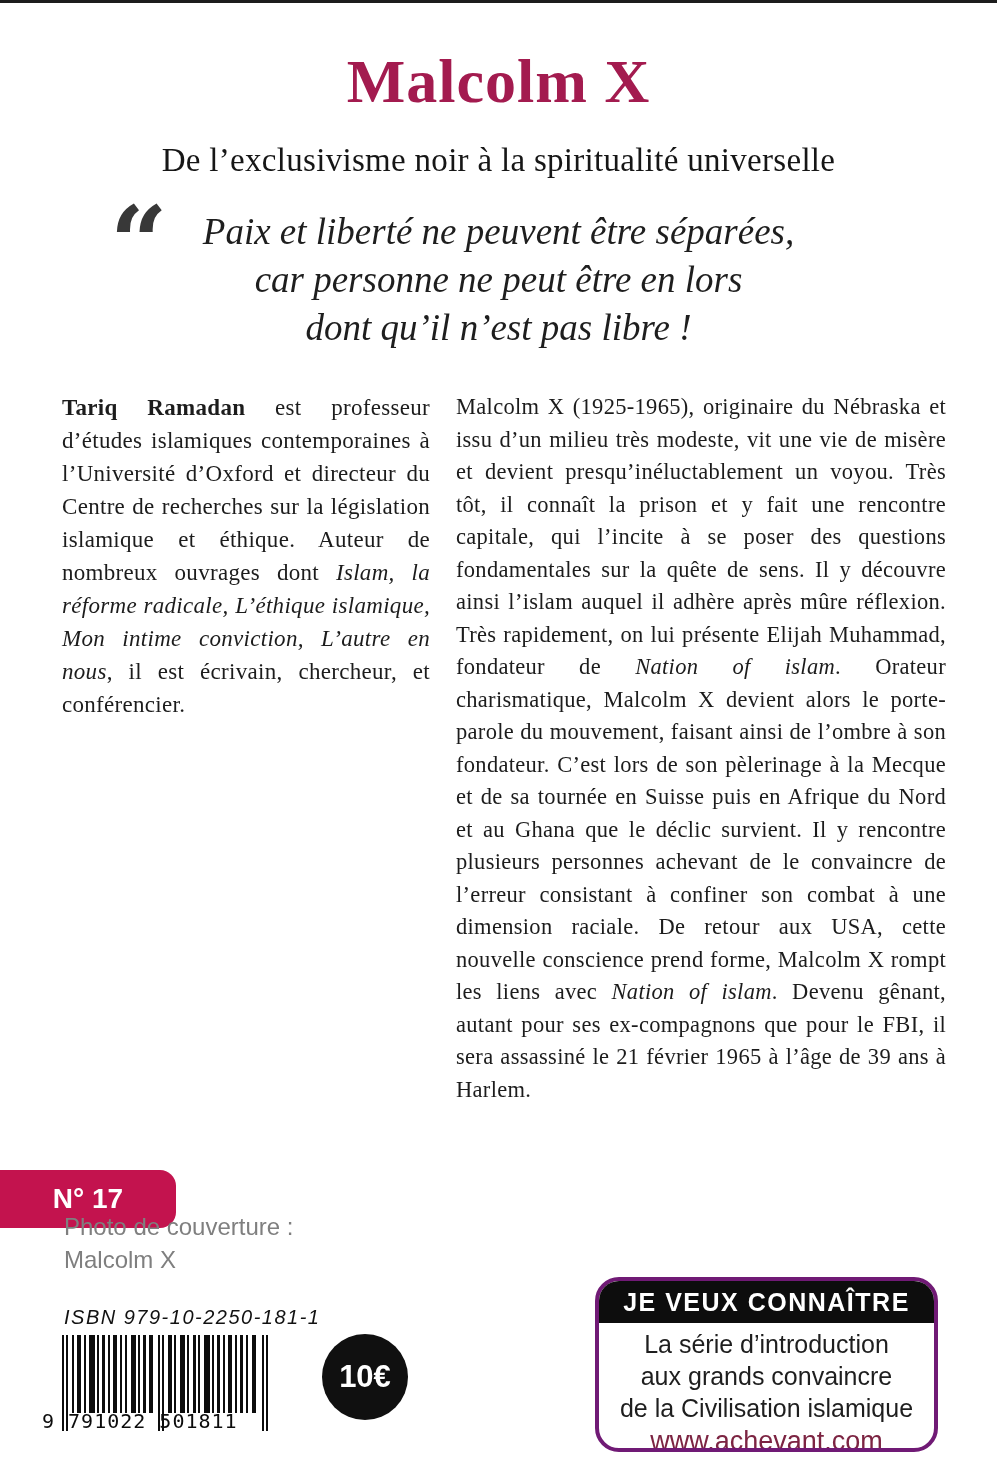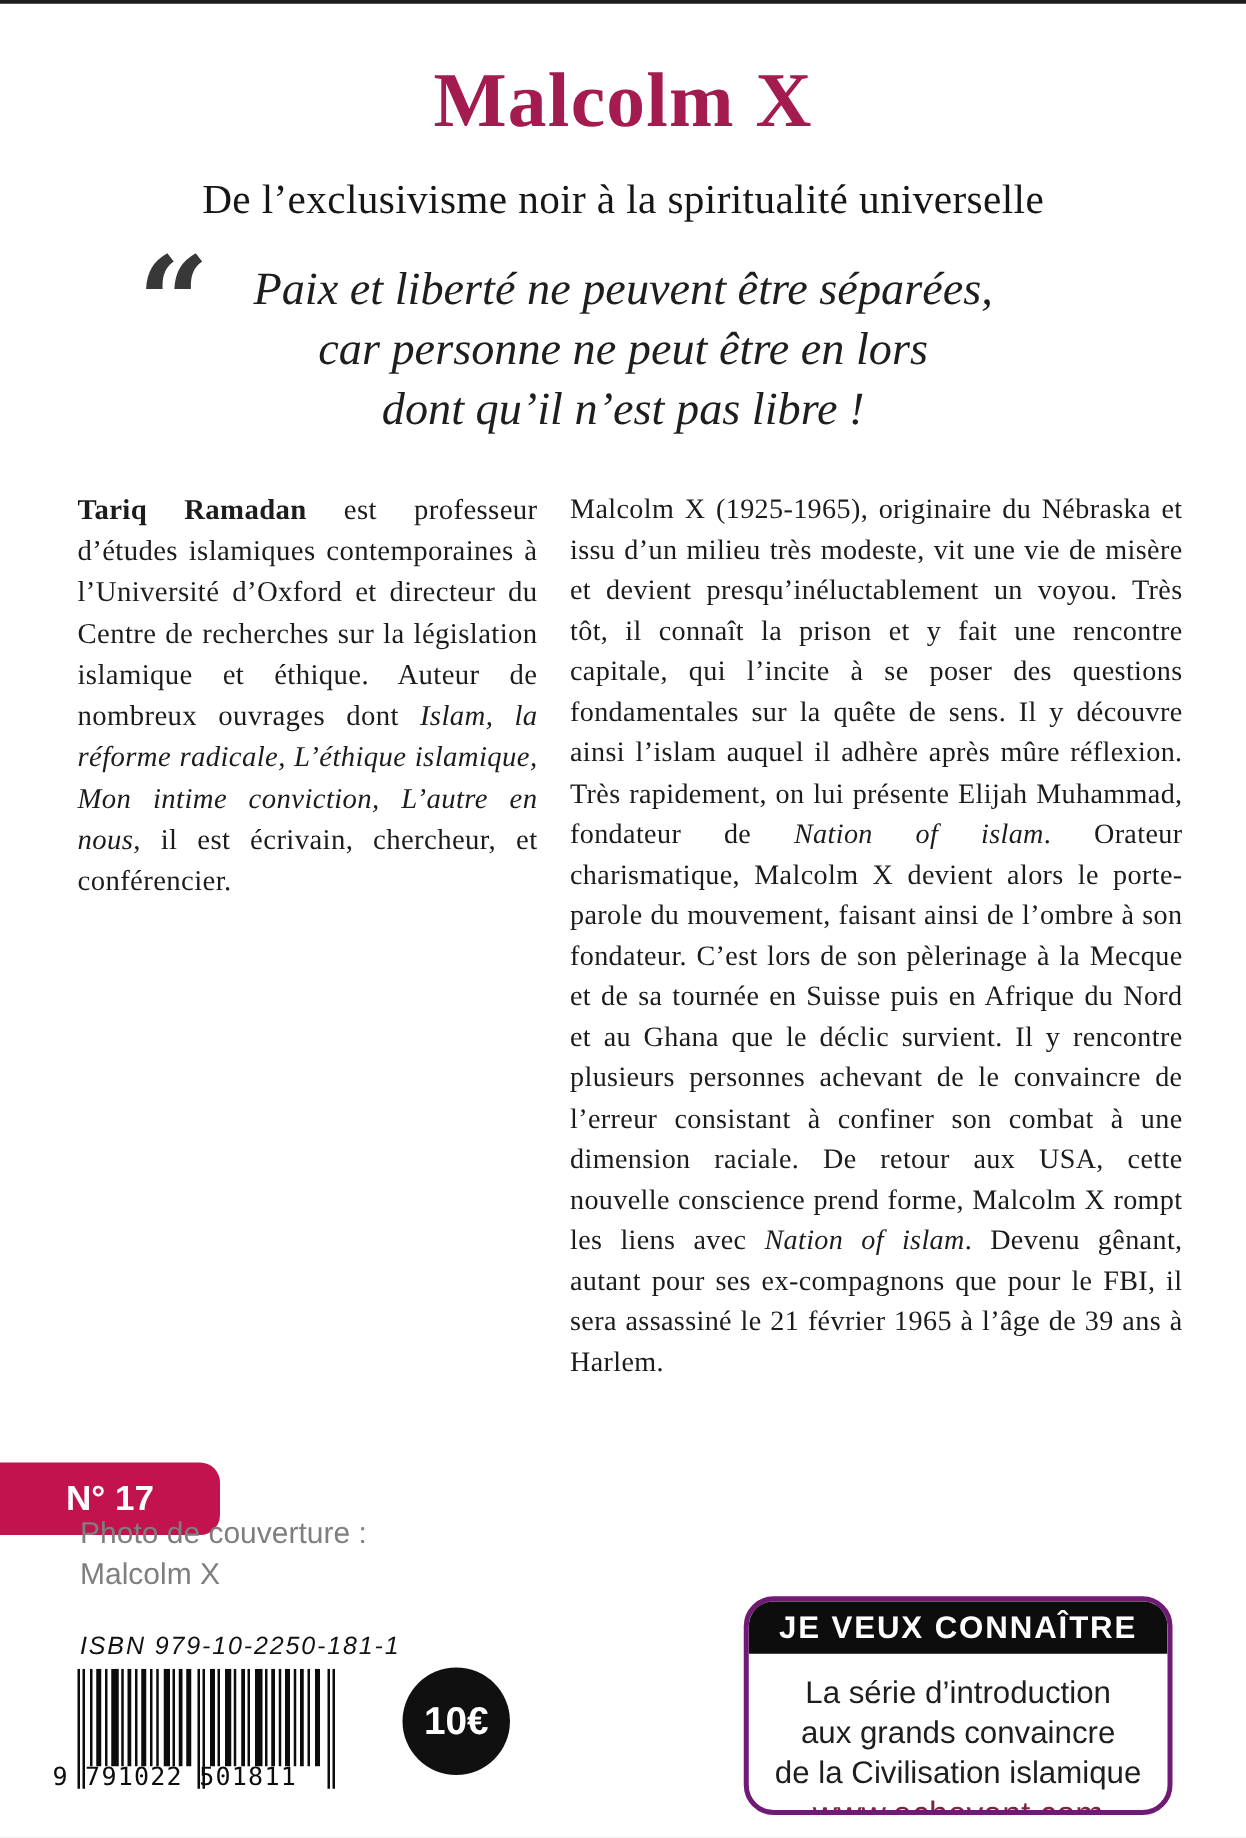--- a/index.html
+++ b/index.html
@@ -69,21 +69,21 @@
   .infobox{
     position:absolute;left:595px;top:1277px;width:343px;height:175px;
     border:4px solid #701a75;border-radius:24px;background:#ffffff;
     overflow:hidden;box-sizing:border-box;
     font-family:"Liberation Sans",sans-serif;text-align:center;
   }
   .infobox-header{
     background:#0d0d0d;color:#ffffff;height:42px;line-height:42px;
     font-weight:bold;font-size:25px;letter-spacing:1.5px;
   }
-  .infobox-body{padding-top:15px;font-size:25px;line-height:32px;color:#1e1e1e;}
+  .infobox-body{padding-top:5px;font-size:25px;line-height:32px;color:#1e1e1e;}
   .infobox-site{font-size:27px;color:#7c2442;margin-top:1px;}
 </style>
 </head>
 <body>
 
 <div class="page">
 
   <div class="scan-edge"></div>
 
   <h1 class="title">Malcolm X</h1>

